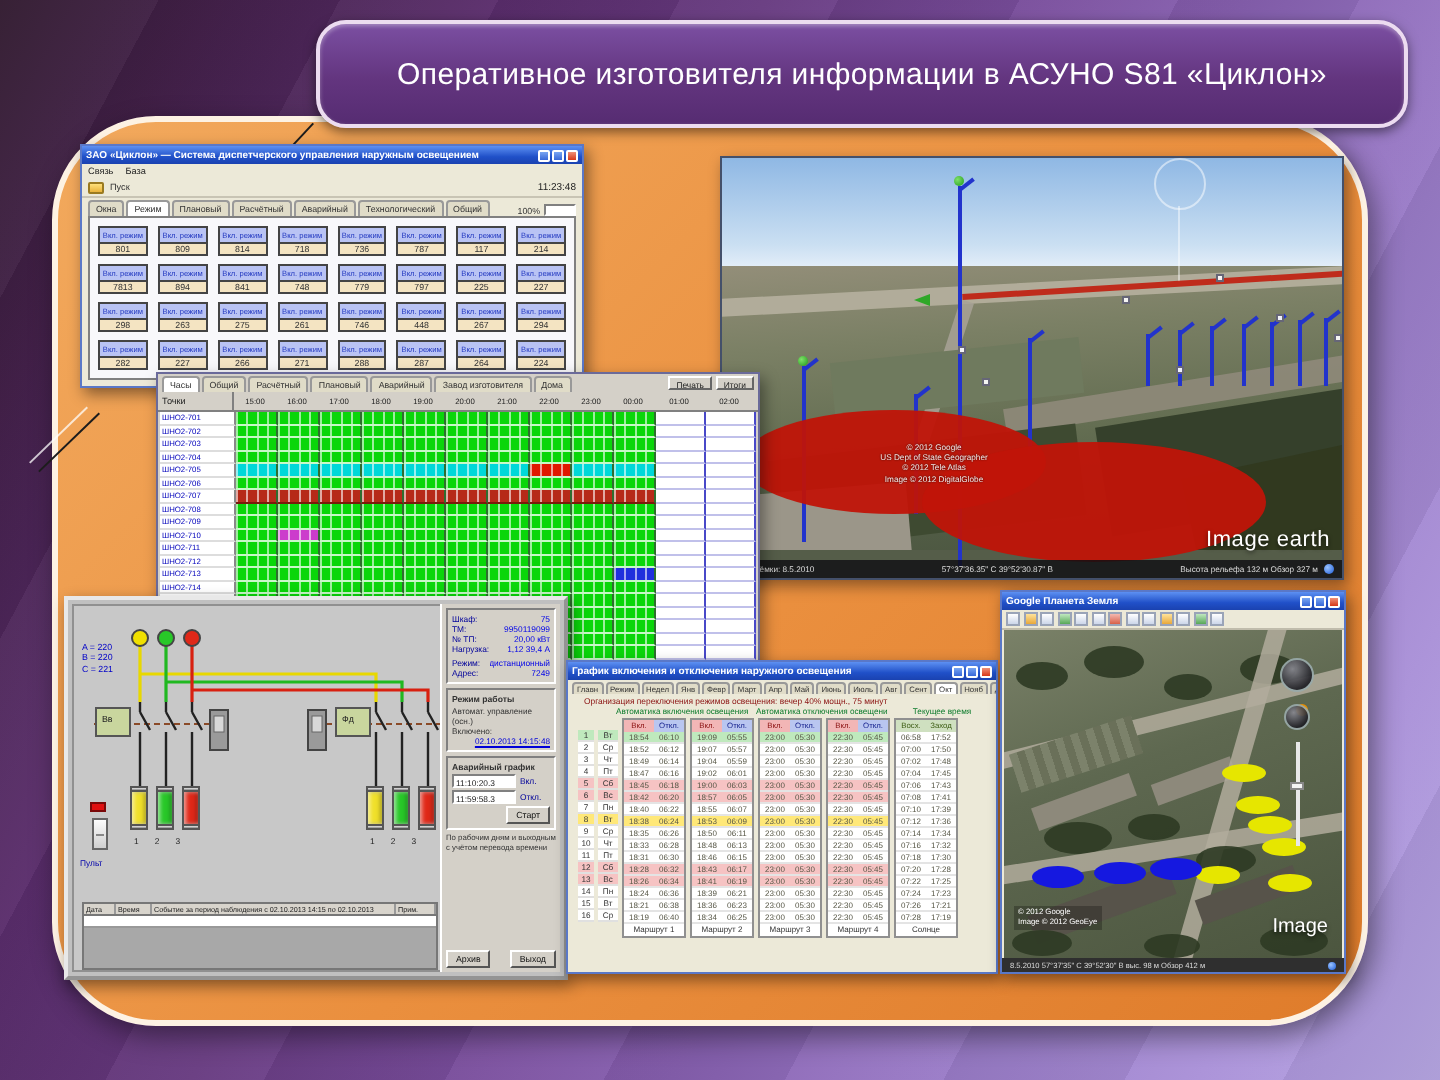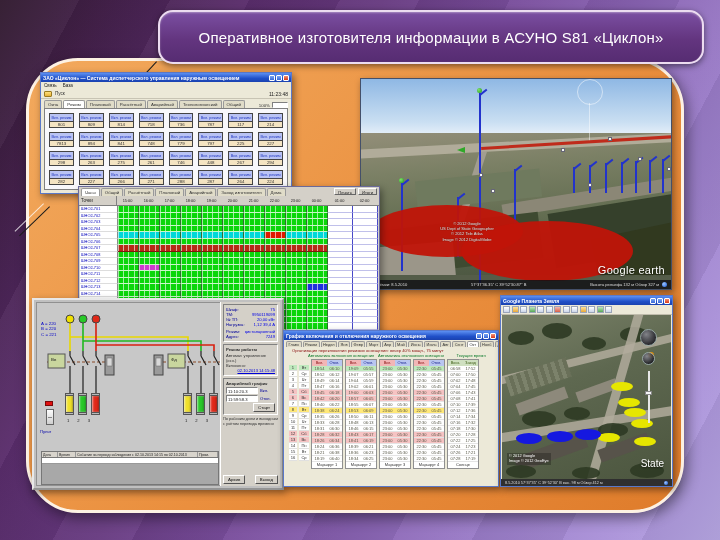--- a/index.html
+++ b/index.html
@@ -264,21 +264,21 @@
         <div class="pmk" style="left: 227px; top: 104px;"></div>
         <div class="pmk" style="left: 130px; top: 110px;"></div>
         <div class="pmk" style="left: 306px; top: 88px;"></div>
       </div>
     <div class="copy" id="ge3d-copy">
         <div>© 2012 Google</div>
         <div>US Dept of State Geographer</div>
         <div>© 2012 Tele Atlas</div>
         <div>Image © 2012 DigitalGlobe</div>
       </div>
-    <div class="wm">Google earth</div>
+    <div class="wm">Image earth</div>
     <div class="gstatus">
       <span>Дата съёмки: 8.5.2010</span>
       <span>57°37'36.35" С   39°52'30.87" В</span>
       <span style="display:flex;align-items:center;">
         <span>Высота рельефа 132 м   Обзор 327 м</span>
         <span class="globe-dot"></span>
       </span>
     </div>
   </div>
 
@@ -1396,20 +1396,20 @@
           <div class="mY" style="left: 132px; top: 122px;"></div>
           <div class="mB" style="left: 14px; top: 118px;"></div>
           <div class="mB" style="left: 45px; top: 116px;"></div>
           <div class="mB" style="left: 73px; top: 114px;"></div>
           <div class="mO" style="left: 146px; top: 37px;"></div>
         </div>
       <div class="copy2" id="aerial-copy">
           <div>© 2012 Google</div>
           <div>Image © 2012 GeoEye</div>
         </div>
-      <div class="wm2">State</div>
+      <div class="wm2">Image</div>
     </div>
     <div class="gstatus" style="height:7px;">
       <span>8.5.2010   57°37'35" С   39°52'30" В   выс. 98 м   Обзор 412 м</span>
       <span class="globe-dot" style="width:4px;height:4px;"></span>
     </div>
   </div>
 </div>
 
 </body></html>

